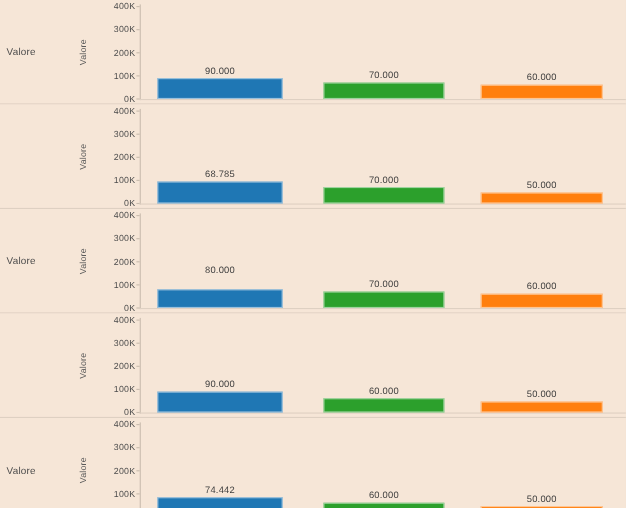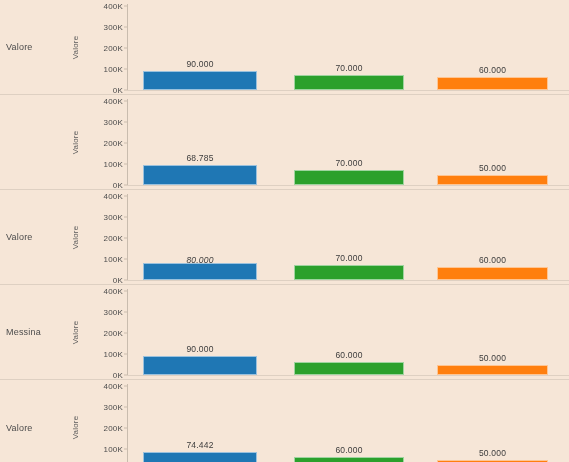--- a/index.html
+++ b/index.html
@@ -230,36 +230,33 @@
         <div class="tick" style="top: 63px;">100K</div>
         <div class="tickmark" style="top: 63px;"></div>
         <div class="tick" style="top: 84px;">0K</div>
         <div class="tickmark" style="top: 84px;"></div>
       </div>
       <div class="axis-line"></div>
       <div class="baseline"></div>
       <div class="plot">
         <div class="bar-slot" style="left: 16px; width: 114px;">
           <div class="bar" style="height: 16.8px; background: rgb(31, 119, 180);"></div>
-          <div class="bar-label" style="bottom: 15px; font-style: italic;">80.000</div>
+          <div class="bar-label" style="bottom: 30px;">80.000</div>
         </div>
         <div class="bar-slot" style="left: 167px; width: 110px;">
           <div class="bar" style="height: 14.7px; background: rgb(44, 160, 44);"></div>
           <div class="bar-label" style="bottom: 16.7px;">70.000</div>
         </div>
         <div class="bar-slot" style="left: 310px; width: 111px;">
           <div class="bar" style="height: 12.6px; background: rgb(255, 127, 14);"></div>
           <div class="bar-label" style="bottom: 14.6px;">60.000</div>
         </div>
       </div>
     </div>
     <div class="panel-row">
-      <div class="row-header">
-        <span class="row-header-label">Messina</span>
-      </div>
       <div class="axis-title">
         <span>Valore</span>
       </div>
       <div class="axis">
         <div class="tick" style="top: 0px;">400K</div>
         <div class="tickmark" style="top: 0px;"></div>
         <div class="tick" style="top: 21px;">300K</div>
         <div class="tickmark" style="top: 21px;"></div>
         <div class="tick" style="top: 42px;">200K</div>
         <div class="tickmark" style="top: 42px;"></div>

